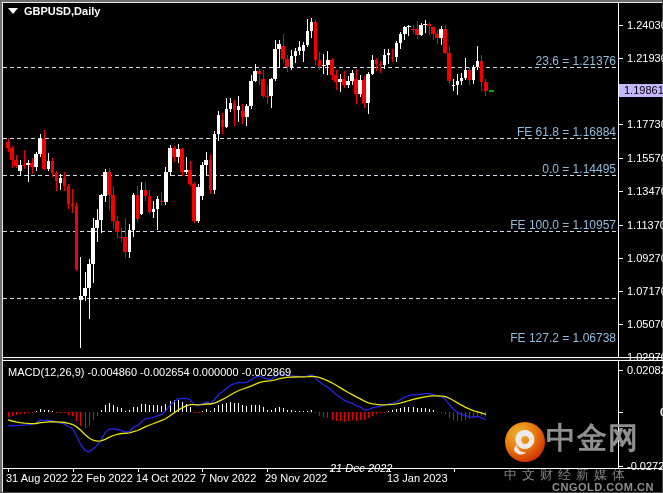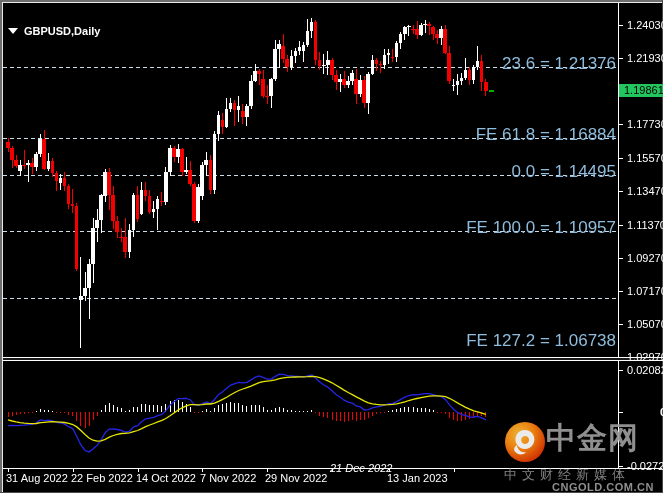--- a/index.html
+++ b/index.html
@@ -2,27 +2,27 @@
 <html><head>
 <meta charset="utf-8">
 <style>
   html,body{margin:0;padding:0;background:#000;}
   #window{position:relative;width:663px;height:493px;background:#000;overflow:hidden;
           font-family:"Liberation Sans",sans-serif;-webkit-font-smoothing:none;}
   .edge{position:absolute;}
   #chart-svg{position:absolute;left:0;top:0;}
   .lbl{position:absolute;white-space:nowrap;line-height:1;}
   .axis-lbl{color:#fff;font-size:11px;}
-  .fib-lbl{font-size:17px;}
+  .fib-lbl{font-size:12px;}
   #title-bar{position:absolute;left:8px;top:5px;color:#fff;font-size:11px;font-weight:bold;
-             display:flex;align-items:center;gap:6px;margin-top:20px;}
+             display:flex;align-items:center;gap:6px;}
   #title-tri{width:0;height:0;border-left:5px solid transparent;border-right:5px solid transparent;
              border-top:6px solid #ffffff;display:inline-block;}
   #macd-lbl{position:absolute;left:8px;top:366px;color:#fff;font-size:11px;}
-  #price-box{position:absolute;left:619px;top:84px;width:44px;height:13px;background:#22c55e;color:#000;
+  #price-box{position:absolute;left:619px;top:84px;width:44px;height:13px;background:#c4b5fd;color:#000;
              font-size:11px;line-height:13px;padding-left:5px;box-sizing:border-box;}
   #watermark{position:absolute;left:504px;top:421px;width:159px;opacity:0.92;}
   #wm-row{display:flex;align-items:flex-start;}
   #wm-brand{color:#9c9c9c;font-size:30px;font-weight:bold;letter-spacing:1px;line-height:34px;
             font-family:sans-serif;}
   #wm-domain{color:#9c9c9c;font-size:11px;font-weight:bold;letter-spacing:0.5px;margin-left:48px;
              margin-top:-3px;}
   #wm-tagline{color:#8f8f8f;font-size:13px;letter-spacing:5px;margin-top:3px;font-family:sans-serif;
               white-space:nowrap;}
 </style>
@@ -439,20 +439,24 @@
 
   <div class="edge" style="left:3px;top:357px;width:660px;height:1px;background:#ffffff;"></div>
   <div class="edge" style="left:3px;top:358px;width:660px;height:2px;background:#1a1a1a;"></div>
   <div class="edge" style="left:3px;top:360px;width:660px;height:1px;background:#ffffff;"></div>
 
   <div id="title-bar">
     <span id="title-tri"></span>
     <span>GBPUSD,Daily</span>
   </div>
 
+  <div id="macd-lbl">
+    <span>MACD(12,26,9)</span>
+    <span>-0.004860 -0.002654 0.000000 -0.002869</span>
+  </div>
 
   <div id="labels">
       <div class="lbl fib-lbl" style="right:47px;top:55px;color:#8fbcdc;">23.6 = 1.21376</div>
       <div class="lbl fib-lbl" style="right:47px;top:126px;color:#8fbcdc;">FE 61.8 = 1.16884</div>
       <div class="lbl fib-lbl" style="right:47px;top:163px;color:#8fbcdc;margin-left:44px;">0.0 = 1.14495</div>
       <div class="lbl fib-lbl" style="right:47px;top:219px;color:#8fbcdc;">FE 100.0 = 1.10957</div>
       <div class="lbl fib-lbl" style="right:47px;top:286px;color:#8fbcdc;margin-top:46px;">FE 127.2 = 1.06738</div>
       <div class="lbl axis-lbl" style="left:627px;top:20px;">1.24030</div>
       <div class="lbl axis-lbl" style="left:627px;top:53px;">1.21930</div>
       <div class="lbl axis-lbl" style="left:627px;top:119px;">1.17730</div>

